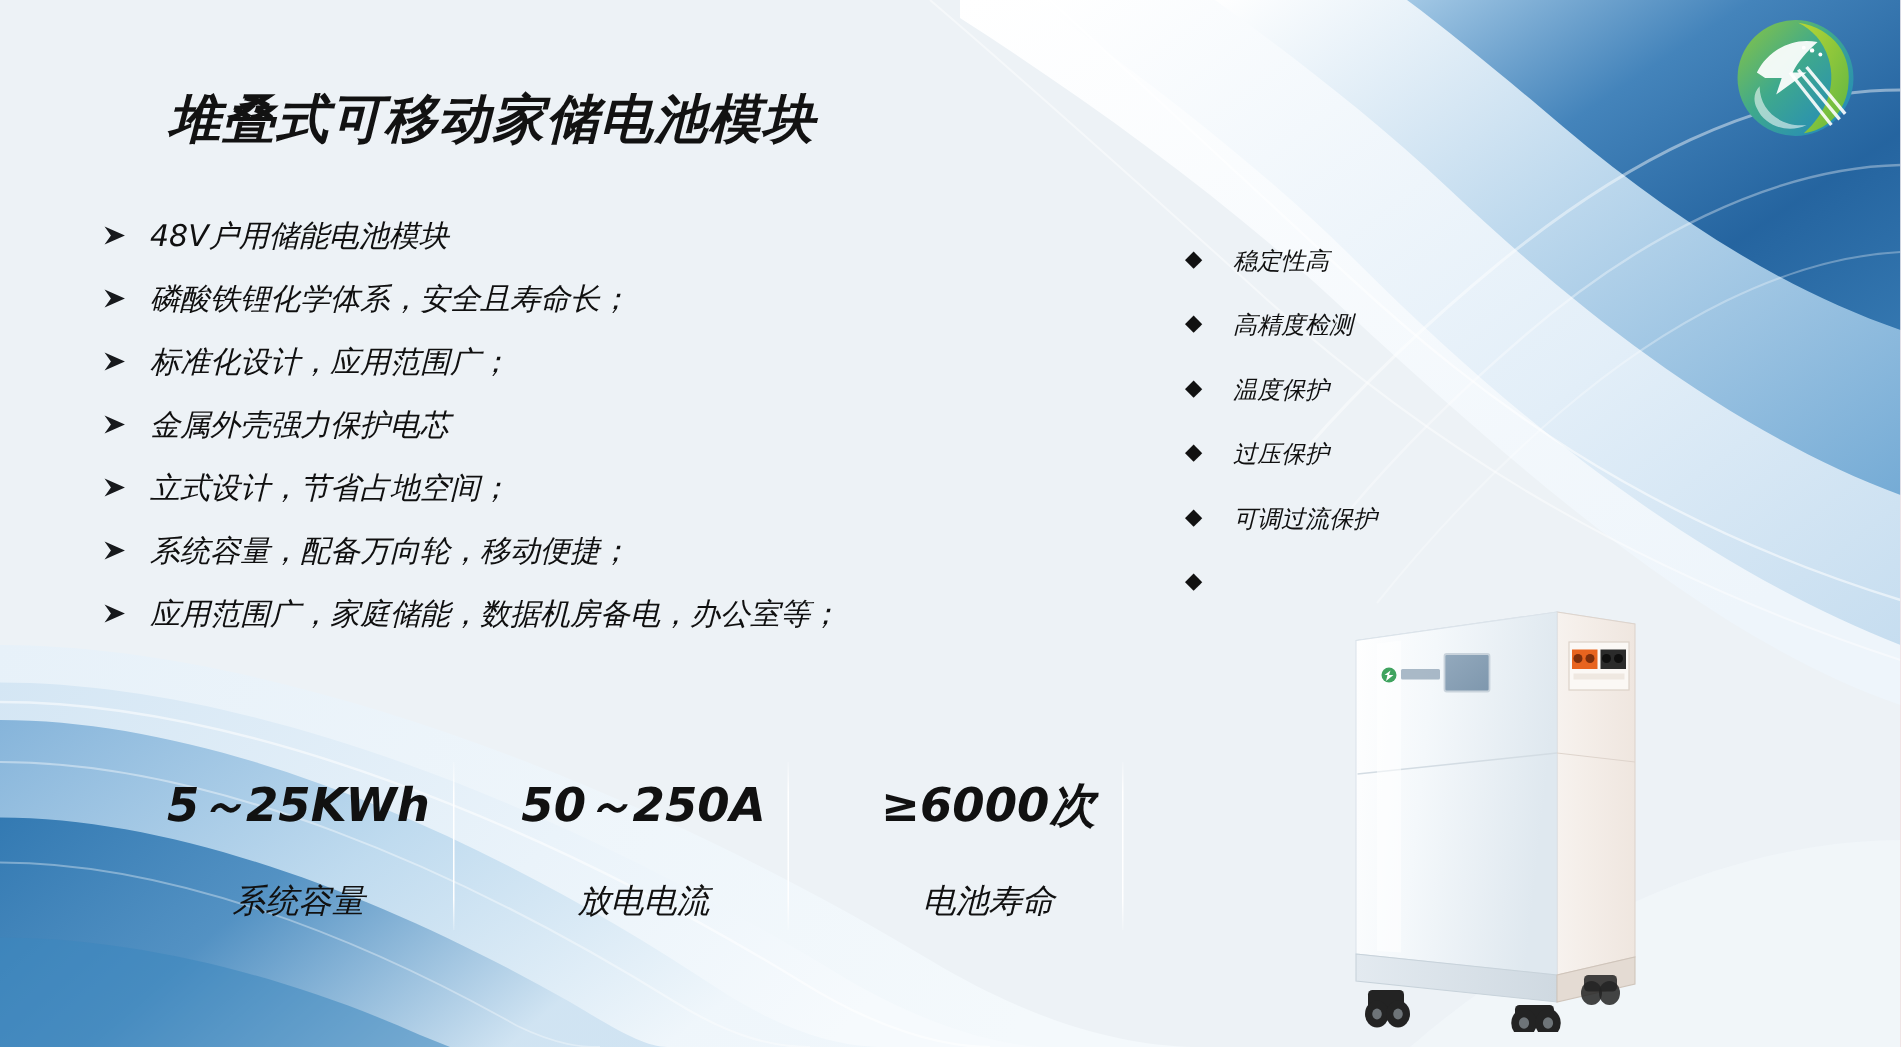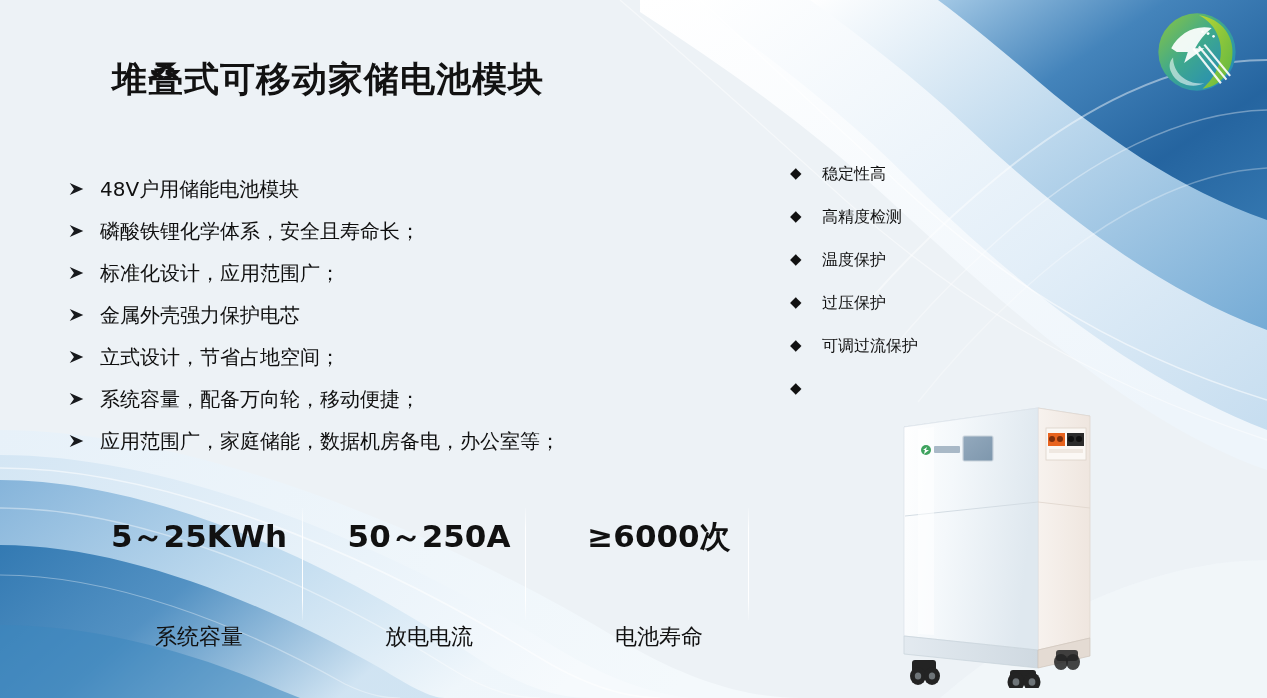--- a/index.html
+++ b/index.html
@@ -2,40 +2,40 @@
 <html lang="zh"><head>
 <meta charset="utf-8">
 <style>
   html,body{margin:0;padding:0;}
   body{
     width:1267px;height:698px;overflow:hidden;
     font-family:"Liberation Sans","DejaVu Sans",sans-serif;
     background:#eef3f7;
     position:relative;
   }
-  .slide{position:absolute;inset:0;overflow:hidden;background:#fca5a5;}
+  .slide{position:absolute;inset:0;overflow:hidden;background:#fca5a5;font-style:italic;}
 
   
   .bg-svg{position:absolute;inset:0;width:1267px;height:698px;}
 
   
   .logo{
     position:absolute;right:24px;top:6px;width:92px;height:92px;
   }
 
   
   .title{
     position:absolute;left:112px;top:56px;
     font-size:35px;font-weight:bold;color:#121212;
     letter-spacing:1px;white-space:nowrap;
     font-family:"DejaVu Sans","Liberation Sans",sans-serif;
   }
 
   
-  .col-left{position:absolute;left:68px;top:168px;width:640px;}
+  .col-left{position:absolute;left:68px;top:136px;width:640px;}
   .col-right{position:absolute;left:790px;top:152px;width:330px;}
 
   .bullet{
     display:flex;align-items:flex-start;
     height:42px;line-height:42px;
     color:#101010;
   }
   .col-right .bullet{height:43px;line-height:43px;}
 
   .bullet .mk{
@@ -52,21 +52,21 @@
   
   .arrowhead{display:inline-block;width:17px;height:14px;vertical-align:-2px;}
 
   
   .stats{
     position:absolute;left:84px;top:508px;width:690px;height:112px;
     display:flex;
   }
   .stat{
     flex:1 1 0;display:flex;flex-direction:column;align-items:center;
-    justify-content:flex-start;position:relative;gap:36px;
+    justify-content:flex-start;position:relative;
   }
   .stat .val{
     font-size:31px;font-weight:bold;color:#111;white-space:nowrap;
     margin-top:8px;letter-spacing:0px;
     font-family:"DejaVu Sans","Liberation Sans",sans-serif;
   }
   .stat .lab{
     font-size:22px;color:#111;white-space:nowrap;margin-top:28px;
     font-family:"DejaVu Sans","Liberation Sans",sans-serif;
     text-align:center;

